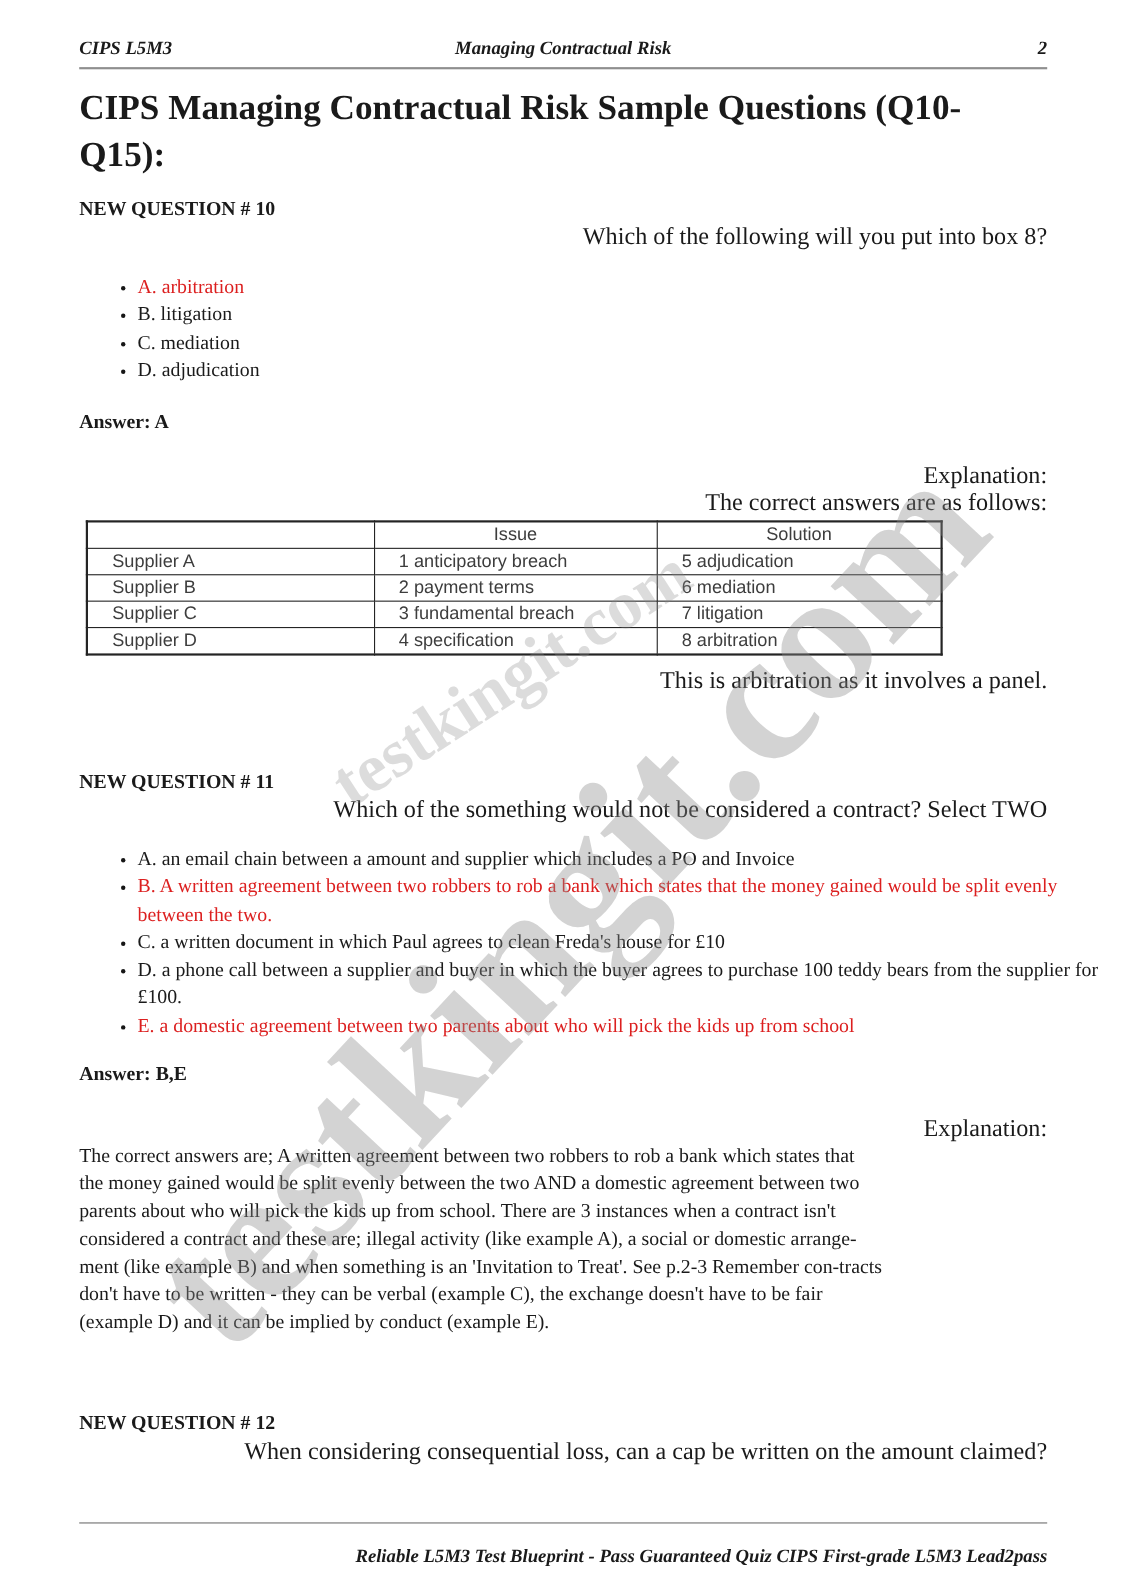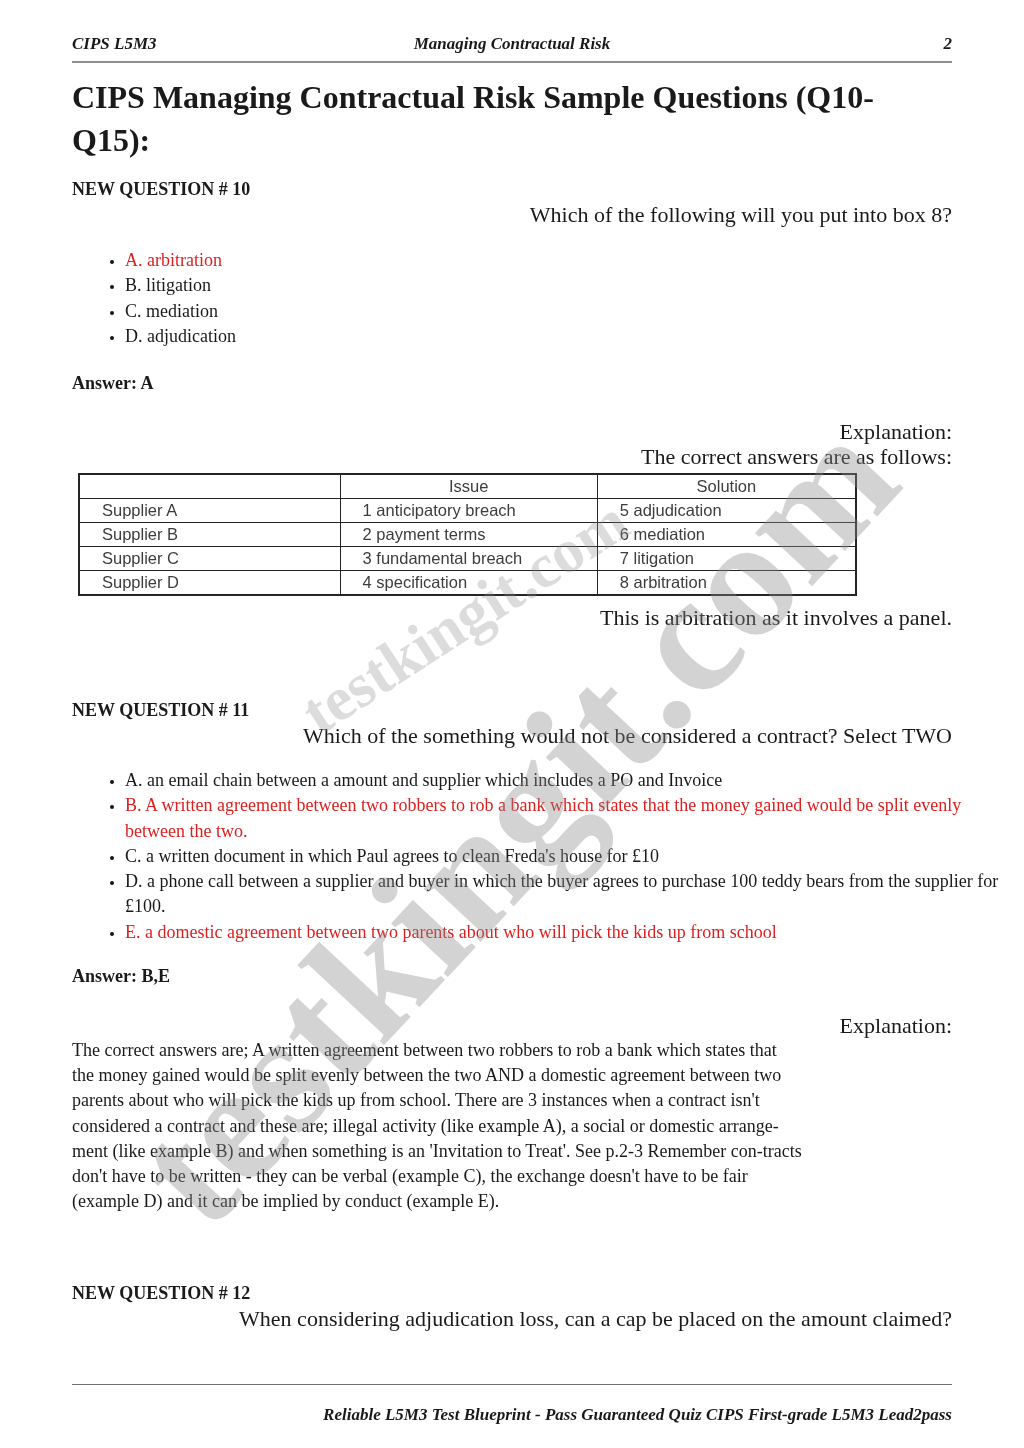--- a/index.html
+++ b/index.html
@@ -123,20 +123,20 @@
   <div class="abs qtext" style="top:1013px">Explanation:</div>
   <div class="abs expl" style="top:1038px">The correct answers are; A written agreement between two robbers to rob a bank which states that
 the money gained would be split evenly between the two AND a domestic agreement between two
 parents about who will pick the kids up from school. There are 3 instances when a contract isn't
 considered a contract and these are; illegal activity (like example A), a social or domestic arrange-
 ment (like example B) and when something is an 'Invitation to Treat'. See p.2-3 Remember con-tracts
 don't have to be written - they can be verbal (example C), the exchange doesn't have to be fair
 (example D) and it can be implied by conduct (example E).</div>
 
   <div class="abs qheading" style="top:1281px">NEW QUESTION # 12</div>
-  <div class="abs qtext" style="top:1306px">When considering adjudication loss, can a cap be placed on the amount claimed?</div>
+  <div class="abs qtext" style="top:1306px">When considering consequential loss, can a cap be written on the amount claimed?</div>
 
   <div class="abs footer">Reliable L5M3 Test Blueprint - Pass Guaranteed Quiz CIPS First-grade L5M3 Lead2pass</div>
 
   <div class="wm wm-big">testkingit.com</div>
   <div class="wm wm-med">testkingit.com</div>
 
 </div>
 
 </body></html>

